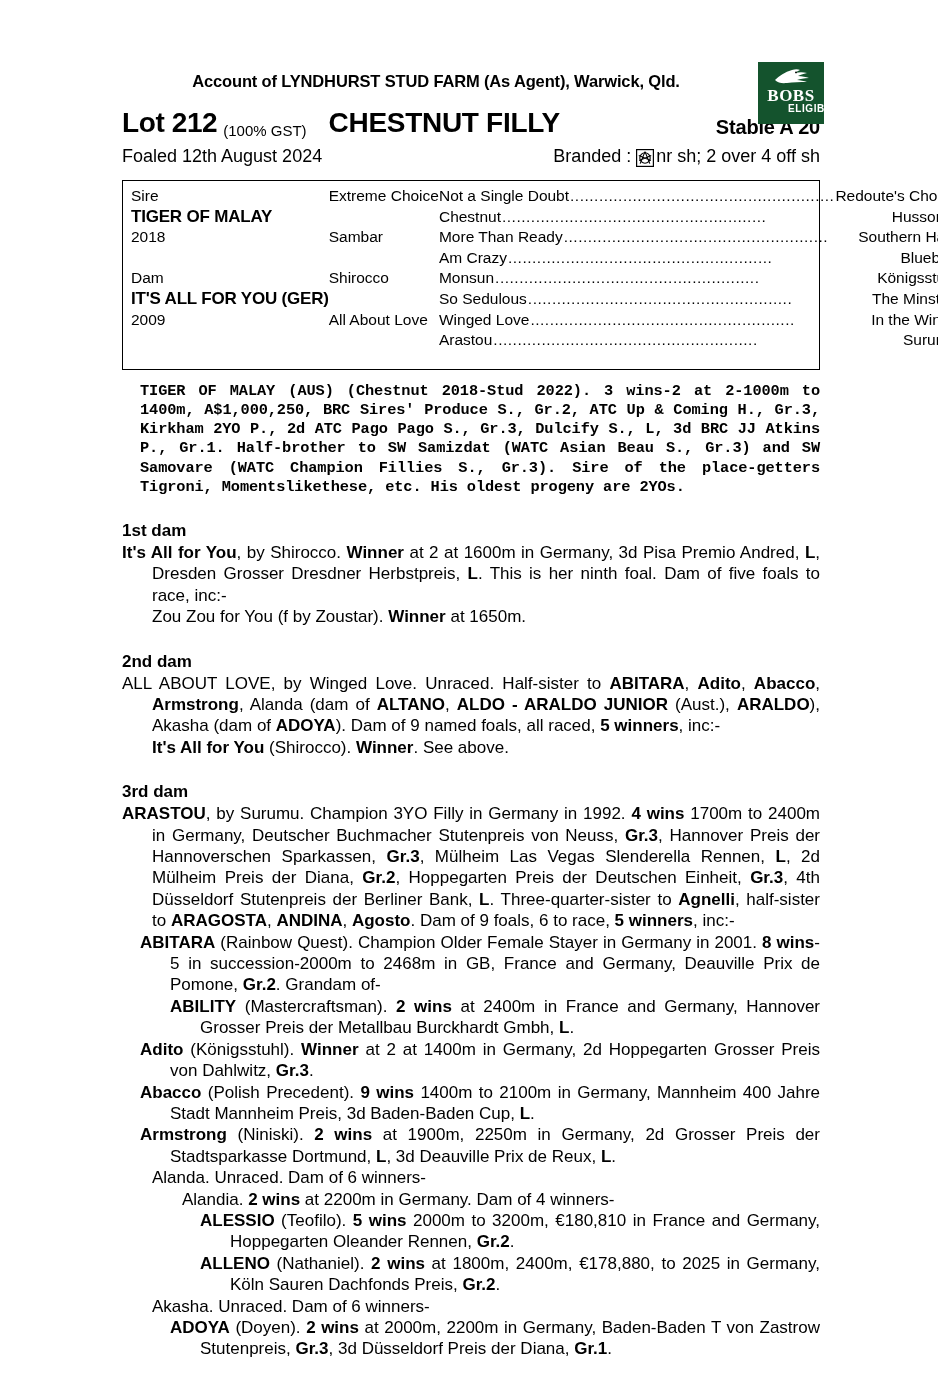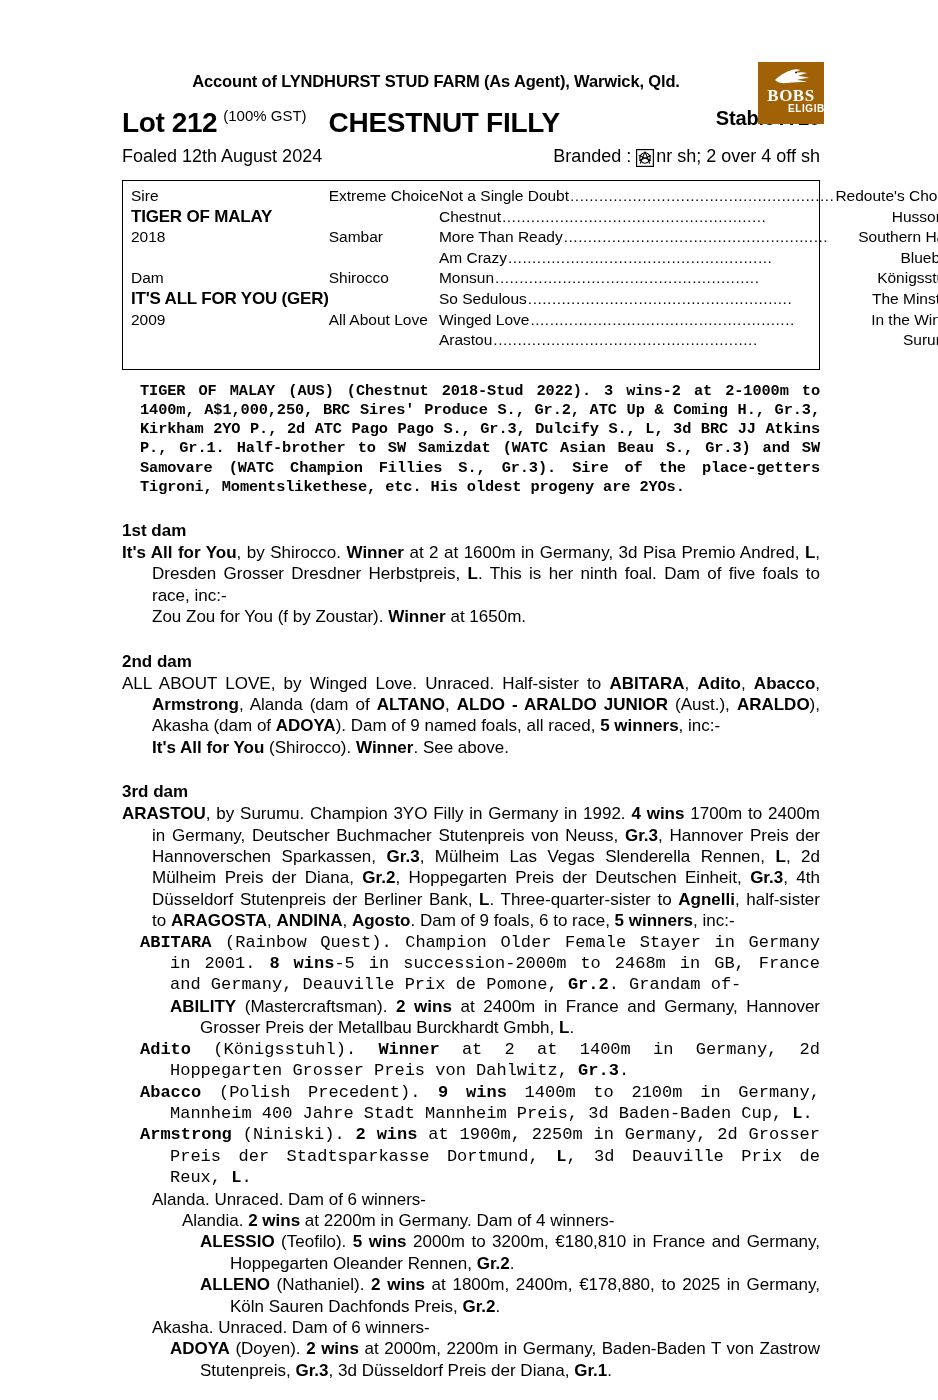--- a/index.html
+++ b/index.html
@@ -37,21 +37,21 @@
     padding-right: 70px;
     margin-bottom: 4px;
     white-space: nowrap;
   }
   .bobs-logo {
     position: absolute;
     top: 62px;
     right: -4px;
     width: 66px;
     height: 62px;
-    background: #a16207;
+    background: #14532d;
     color: #ffffff;
     text-align: center;
     overflow: hidden;
   }
   .bobs-logo .horse {
     display: block;
     margin: 5px auto 0;
     width: 44px;
     height: 20px;
   }
@@ -69,21 +69,21 @@
     font-family: Liberation Sans, sans-serif;
     font-weight: bold;
     font-size: 10px;
     line-height: 10px;
     letter-spacing: 0.6px;
     padding-left: 30px;
   }
 
   .lot-row {
     display: flex;
-    align-items: flex-start;
+    align-items: flex-end;
     margin-top: 16px;
     white-space: nowrap;
   }
   .lot-no {
     font-weight: bold;
     font-size: 28px;
     letter-spacing: -0.4px;
   }
   .gst {
     font-size: 15px;
@@ -185,21 +185,21 @@
     margin-bottom: 1px;
   }
   .p {
     font-size: 17px;
     line-height: 21.4px;
     text-align: justify;
     text-justify: inter-word;
     margin: 0;
   }
   .ind0 { padding-left: 0;   text-indent: -30px; margin-left: 30px; }
-  .ind1 { padding-left: 0;   text-indent: -30px; margin-left: 48px; font-family: Liberation Mono, monospace; }
+  .ind1 { padding-left: 0;   text-indent: -30px; margin-left: 48px; }
   .ind2 { padding-left: 0;   text-indent: -30px; margin-left: 78px; }
   .ind3 { padding-left: 0;   text-indent: -30px; margin-left: 108px; }
   .noind1 { margin-left: 30px; }
   .noind2 { margin-left: 60px; }
   b { font-weight: bold; }
 </style>
 </head>
 <body>
 
 <div class="page">

